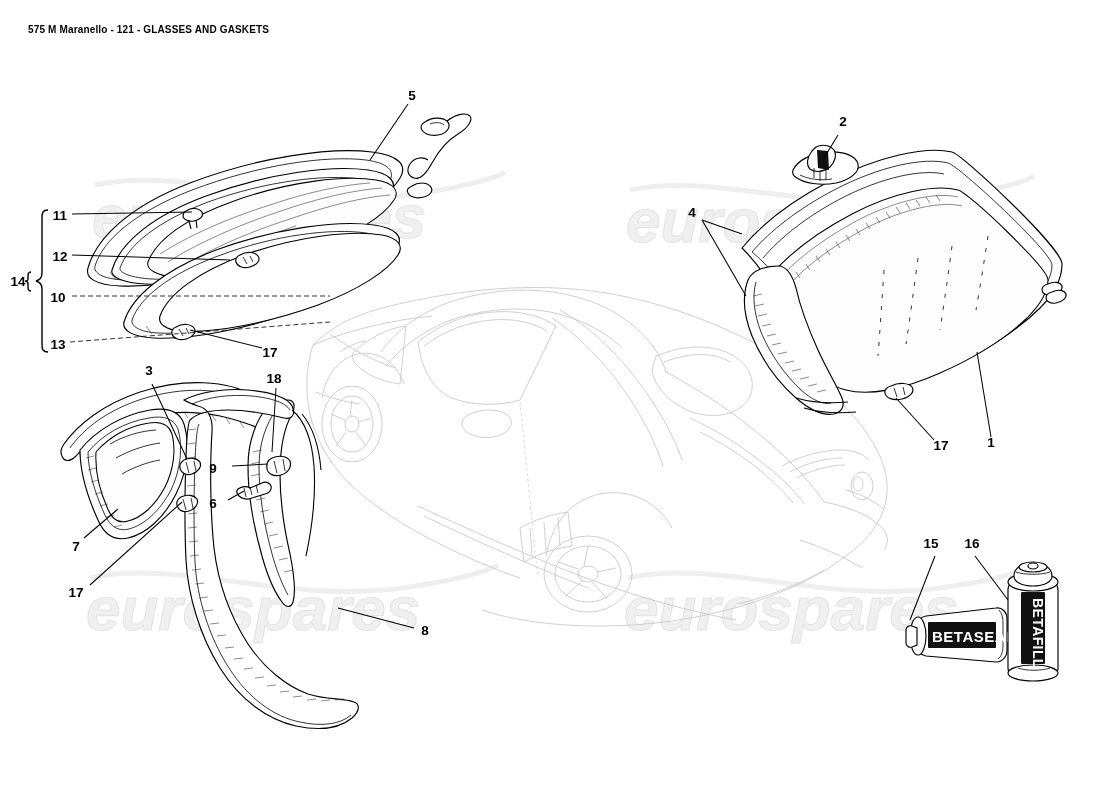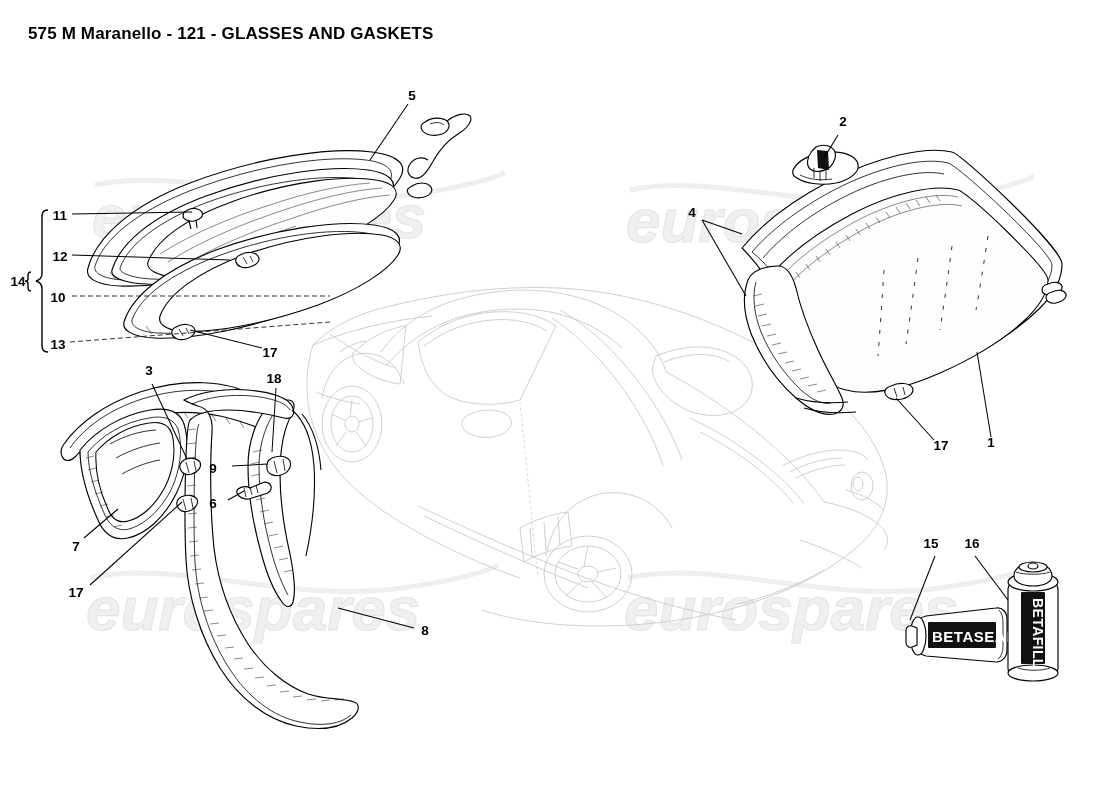--- a/index.html
+++ b/index.html
@@ -16,21 +16,21 @@
   #page {
     position: relative;
     width: 1100px;
     height: 800px;
     background: #ffffff;
   }
   #title {
     position: absolute;
     left: 28px;
     top: 24px;
-    font-size: 17px;
+    font-size: 10px;
     font-weight: bold;
     letter-spacing: 0.15px;
     color: #000000;
     white-space: nowrap;
   }
   #diagram {
     position: absolute;
     left: 0;
     top: 0;
     width: 1100px;

